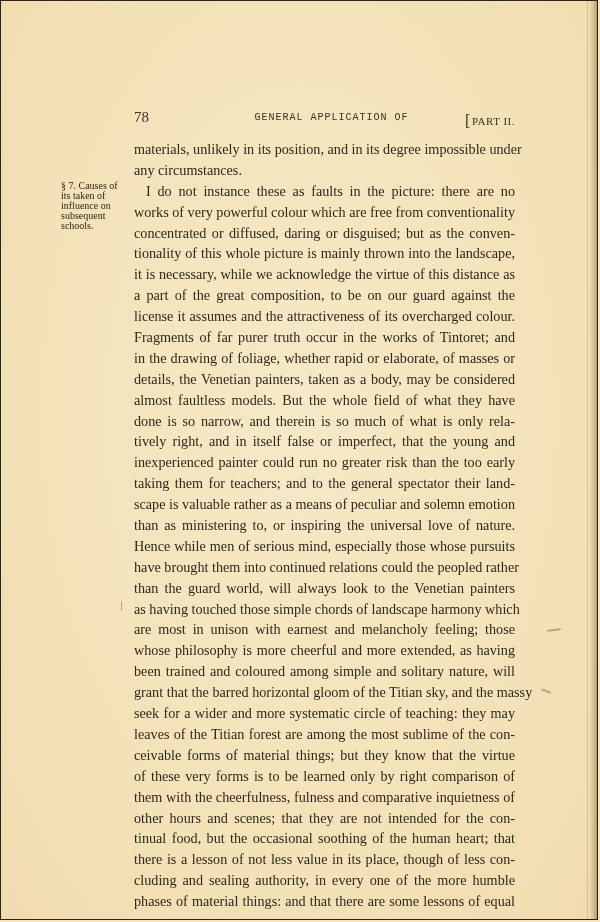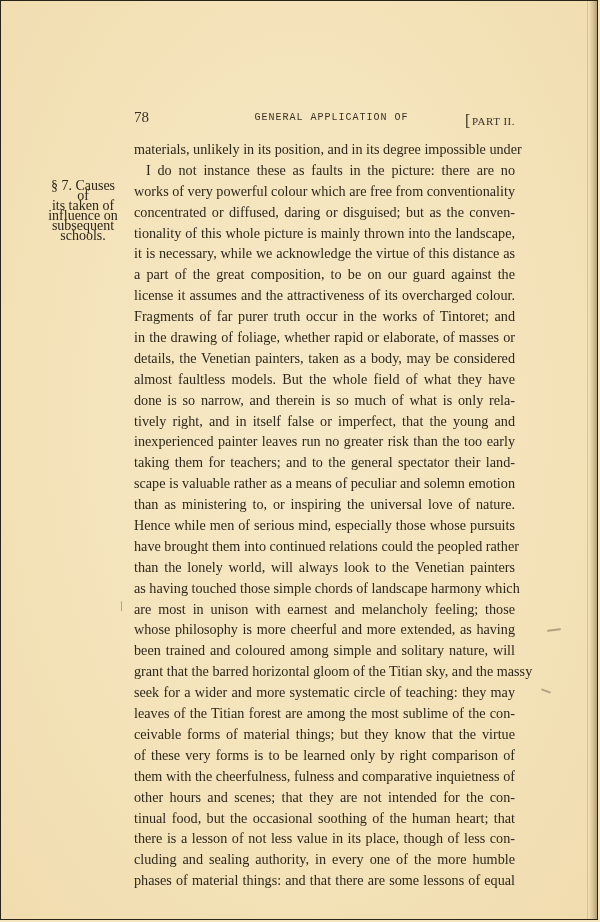--- a/index.html
+++ b/index.html
@@ -75,27 +75,26 @@
       text-transform: uppercase;
     }
     .head-part .bracket {
       font-size: 16px;
       position: relative;
       top: 1px;
       margin-right: 1px;
     }
     .sidenote {
       position: absolute;
-      left: 47px;
+      left: 60px;
       top: 180px;
       width: 70px;
-      font-size: 14px;
+      font-size: 10px;
       line-height: 10px;
       color: #2c2519;
-      text-align: center;
     }
     .text-block {
       position: absolute;
       left: 133px;
       top: 138px;
       width: 381px;
       color: #2e271c;
       font-size: 14.2px;
       line-height: 20.9px;
     }
@@ -134,40 +133,41 @@
   <div class="sidenote">
     <div>§ 7. Causes of</div>
     <div>its taken of</div>
     <div>influence on</div>
     <div>subsequent</div>
     <div>schools.</div>
   </div>
 
   <div class="text-block">
     <span class="line">materials, unlikely in its position, and in its degree impossible under</span>
+    <span class="line last">any circumstances.</span>
     <span class="line indent">I do not instance these as faults in the picture: there are no</span>
     <span class="line">works of very powerful colour which are free from conventionality</span>
     <span class="line">concentrated or diffused, daring or disguised; but as the conven-</span>
     <span class="line">tionality of this whole picture is mainly thrown into the landscape,</span>
     <span class="line">it is necessary, while we acknowledge the virtue of this distance as</span>
     <span class="line">a part of the great composition, to be on our guard against the</span>
     <span class="line">license it assumes and the attractiveness of its overcharged colour.</span>
     <span class="line">Fragments of far purer truth occur in the works of Tintoret; and</span>
     <span class="line">in the drawing of foliage, whether rapid or elaborate, of masses or</span>
     <span class="line">details, the Venetian painters, taken as a body, may be considered</span>
     <span class="line">almost faultless models. But the whole field of what they have</span>
     <span class="line">done is so narrow, and therein is so much of what is only rela-</span>
     <span class="line">tively right, and in itself false or imperfect, that the young and</span>
-    <span class="line">inexperienced painter leaves run no greater risk than the too early</span>
+    <span class="line">inexperienced painter could run no greater risk than the too early</span>
     <span class="line">taking them for teachers; and to the general spectator their land-</span>
     <span class="line">scape is valuable rather as a means of peculiar and solemn emotion</span>
     <span class="line">than as ministering to, or inspiring the universal love of nature.</span>
     <span class="line">Hence while men of serious mind, especially those whose pursuits</span>
     <span class="line">have brought them into continued relations could the peopled rather</span>
-    <span class="line">than the lonely world, will always look to the Venetian painters</span>
+    <span class="line">than the guard world, will always look to the Venetian painters</span>
     <span class="line">as having touched those simple chords of landscape harmony which</span>
     <span class="line">are most in unison with earnest and melancholy feeling; those</span>
     <span class="line">whose philosophy is more cheerful and more extended, as having</span>
     <span class="line">been trained and coloured among simple and solitary nature, will</span>
     <span class="line">grant that the barred horizontal gloom of the Titian sky, and the massy</span>
     <span class="line">seek for a wider and more systematic circle of teaching: they may</span>
     <span class="line">leaves of the Titian forest are among the most sublime of the con-</span>
     <span class="line">ceivable forms of material things; but they know that the virtue</span>
     <span class="line">of these very forms is to be learned only by right comparison of</span>
     <span class="line">them with the cheerfulness, fulness and comparative inquietness of</span>

